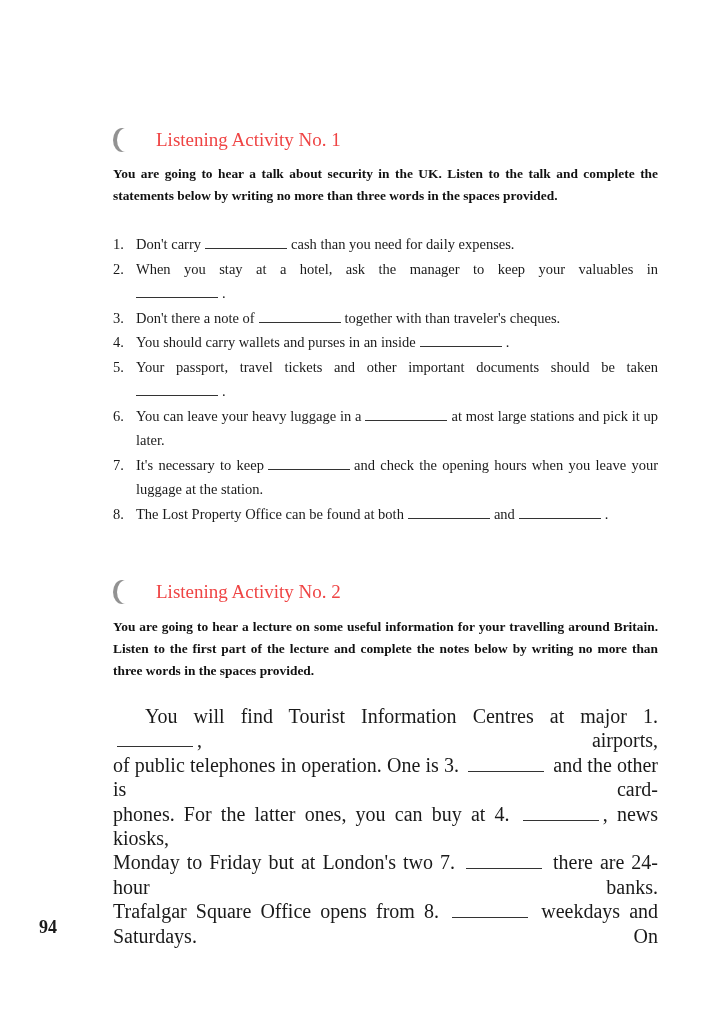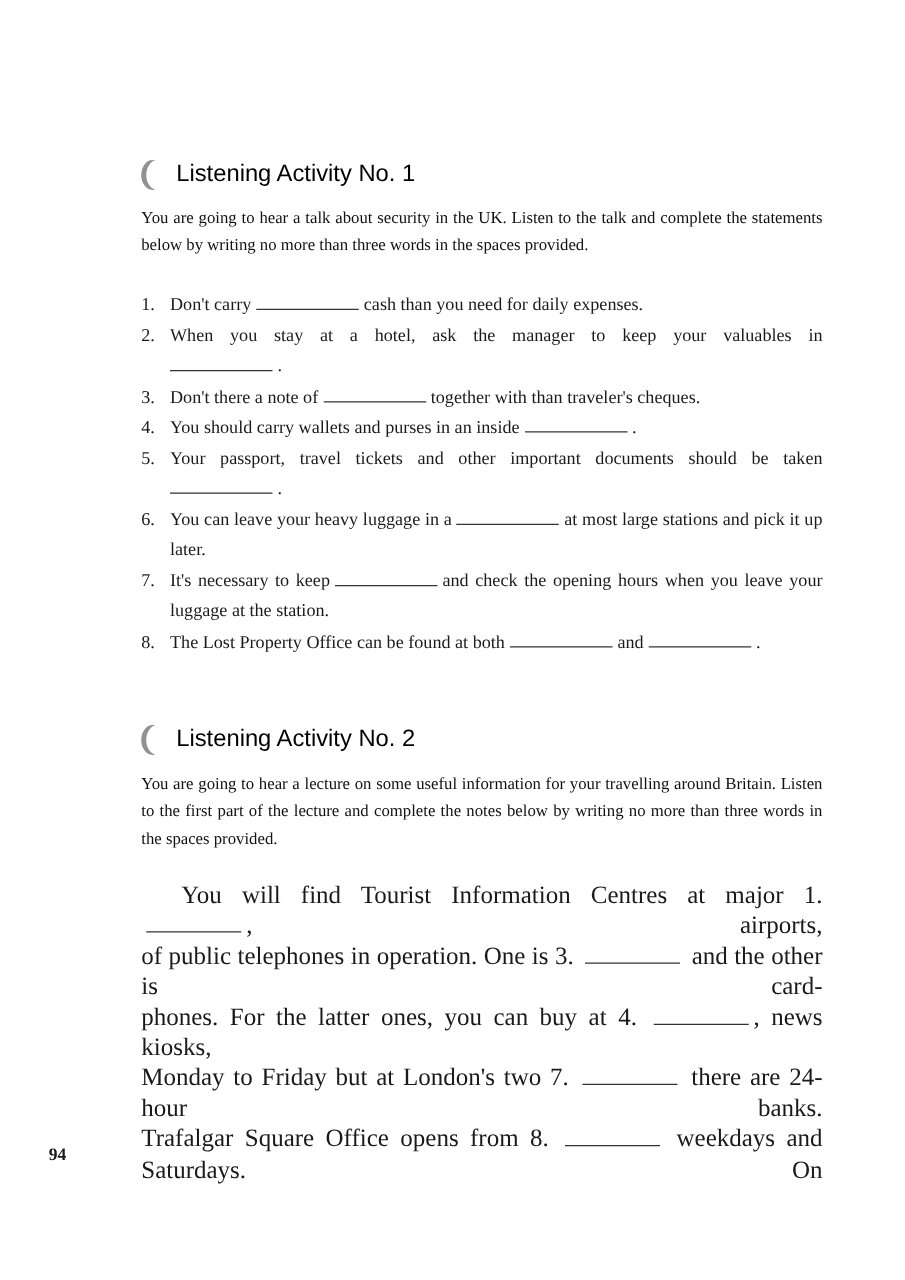--- a/index.html
+++ b/index.html
@@ -2,41 +2,41 @@
 <html><head>
 <meta charset="utf-8">
 <style>
   html, body { margin: 0; padding: 0; }
   body {
     width: 724px; height: 1024px; background: #ffffff; position: relative; overflow: hidden;
     font-family: "Liberation Serif", "DejaVu Serif", serif; color: #1a1a1a;
   }
   .heading {
     position: absolute; left: 113px; display: flex; align-items: center;
-    font-family: Liberation Sans, sans-serif; font-size: 19px; color: #000000;
+    font-family: Liberation Serif, serif; font-size: 19px; color: #ef4444; gap: 15px;
   }
   .crescent {
     width: 18px; height: 24px; border-radius: 50%;
     box-shadow: -4px 0 0 0 #777; margin-right: 6px; margin-left: 4px; opacity: 0.8;
   }
   .instr {
-    position: absolute; left: 113px; width: 545px; font-weight: normal; font-size: 13.4px; line-height: 22px;
+    position: absolute; left: 113px; width: 545px; font-weight: bold; font-size: 13.4px; line-height: 22px;
     text-align: justify; color: #111;
   }
   .qlist { position: absolute; left: 113px; width: 545px; font-size: 14.5px; }
   .q { display: flex; line-height: 24.5px; }
   .qn { width: 23px; flex: none; }
   .qt { flex: 1; text-align: justify; text-align-last: left; }
   .qt.just { text-align-last: justify; }
   .blank { display: inline-block; border-bottom: 1px solid #333; height: 13px; vertical-align: baseline; margin: 0 4px; }
   .w80 { width: 82px; } .w76 { width: 76px; }
   .para { position: absolute; left: 113px; width: 545px; font-size: 20px; line-height: 24.4px; text-align: justify; text-indent: 32px; }
   .para .line { display: block; text-indent: 0; text-align: justify; text-align-last: justify; }
   .para .line.first { text-indent: 32px; }
-  .pagenum { position: absolute; left: 39px; top: 917px; font-weight: bold; font-size: 14px; }
+  .pagenum { position: absolute; left: 39px; top: 917px; font-weight: bold; font-size: 18px; }
 </style>
 </head>
 <body>
 
 <div class="heading" style="top:128px">
   <span class="crescent"></span>
   <span>Listening Activity No. 1</span>
 </div>
 <div class="instr" style="top:163px">You are going to hear a talk about security in the UK.  Listen to the talk and complete the statements below by writing no more than three words in the spaces provided.</div>
 

